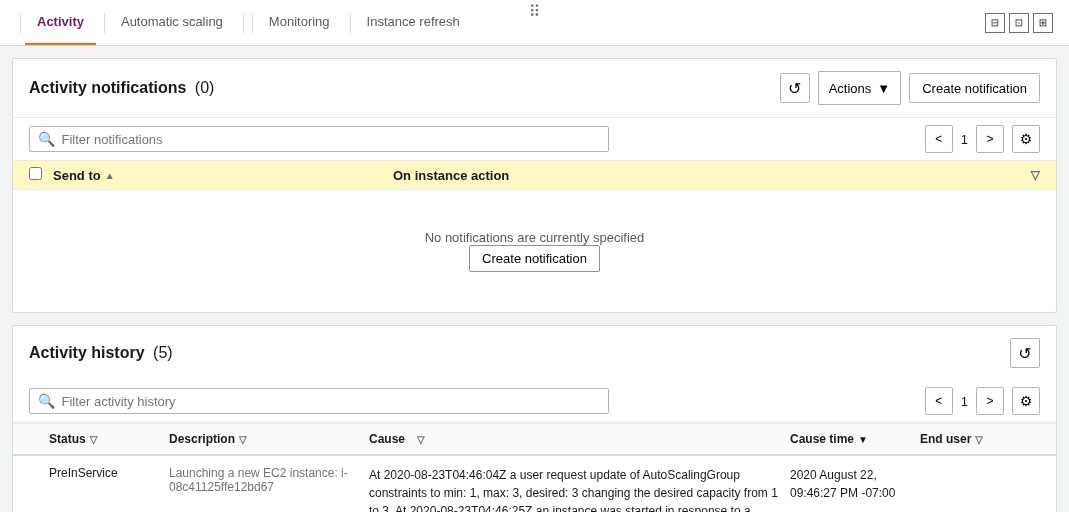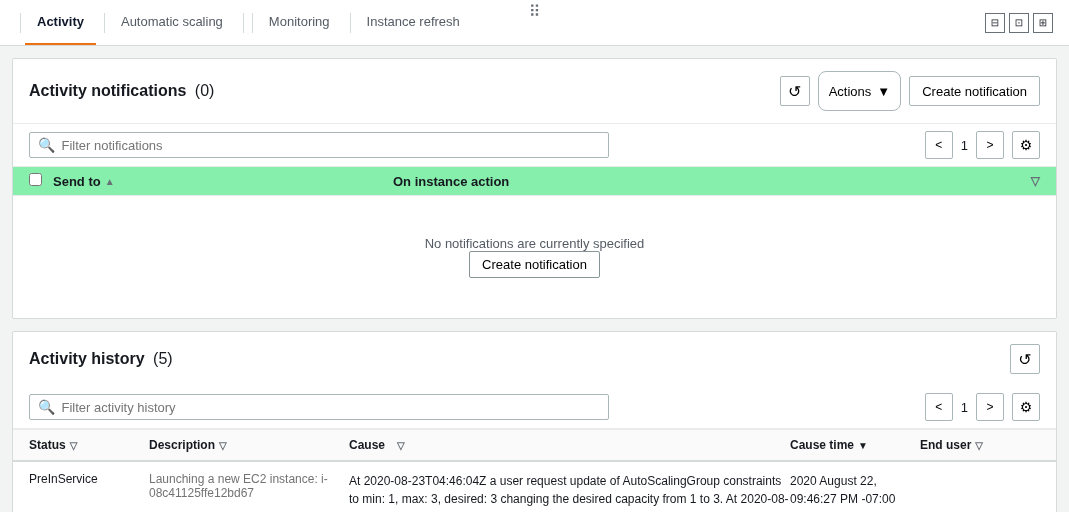--- a/index.html
+++ b/index.html
@@ -23,21 +23,21 @@
     }
     .tab {
       padding: 14px 12px;
       cursor: pointer;
       font-size: 13px;
       color: #545b64;
       border-bottom: 2px solid transparent;
       margin-right: 4px;
     }
     .tab.active {
-      color: #0f172a;
+      color: #701a75;
       border-bottom: 2px solid #ec7211;
       font-weight: 600;
     }
     .tab-separator {
       width: 1px;
       height: 20px;
       background: #d5dbdb;
       margin: 0 4px;
     }
     .drag-handle {
@@ -103,23 +103,23 @@
       justify-content: center;
       cursor: pointer;
       font-size: 14px;
     }
 
     .btn-actions {
       display: flex;
       align-items: center;
       border: 1px solid #aab7b8;
       background: #fff;
-      border-radius: 8px;
-      cursor: pointer;
-      height: 40px;
+      border-radius: 1px;
+      cursor: pointer;
+      height: 34px;
       padding: 0 10px;
       gap: 6px;
       font-size: 13px;
     }
 
     .btn-primary {
       background: #fff;
       border: 1px solid #aab7b8;
       border-radius: 2px;
       padding: 5px 12px;
@@ -185,21 +185,21 @@
       cursor: pointer;
       font-size: 14px;
     }
 
     
     .table-header {
       display: flex;
       align-items: center;
       padding: 6px 16px;
       border-bottom: 1px solid #e9ebed;
-      background: #86efac;
+      background: #fef9c3;
     }
     .col-checkbox {
       width: 24px;
       min-width: 24px;
     }
     .col-send-to {
       flex: 0 0 340px;
       display: flex;
       align-items: center;
       gap: 4px;
@@ -251,21 +251,21 @@
     .history-table-header {
       display: flex;
       align-items: center;
       padding: 8px 16px;
       border-top: 1px solid #e9ebed;
       border-bottom: 2px solid #d5dbdb;
       background: #fafafa;
       font-weight: 700;
       font-size: 12px;
     }
-    .hist-col-status { flex: 0 0 120px; display: flex; align-items: center; gap: 4px; }
+    .hist-col-status { flex: 0 0 120px; display: flex; align-items: center; gap: 4px; margin-left: 20px; }
     .hist-col-desc { flex: 0 0 200px; display: flex; align-items: center; gap: 4px; }
     .hist-col-cause { flex: 1; display: flex; align-items: center; gap: 12px; }
     .hist-col-start { flex: 0 0 130px; display: flex; align-items: center; gap: 4px; }
     .hist-col-end { flex: 0 0 120px; display: flex; align-items: center; gap: 4px; }
 
     .history-row {
       display: flex;
       align-items: flex-start;
       padding: 10px 16px;
       border-bottom: 1px solid #e9ebed;

